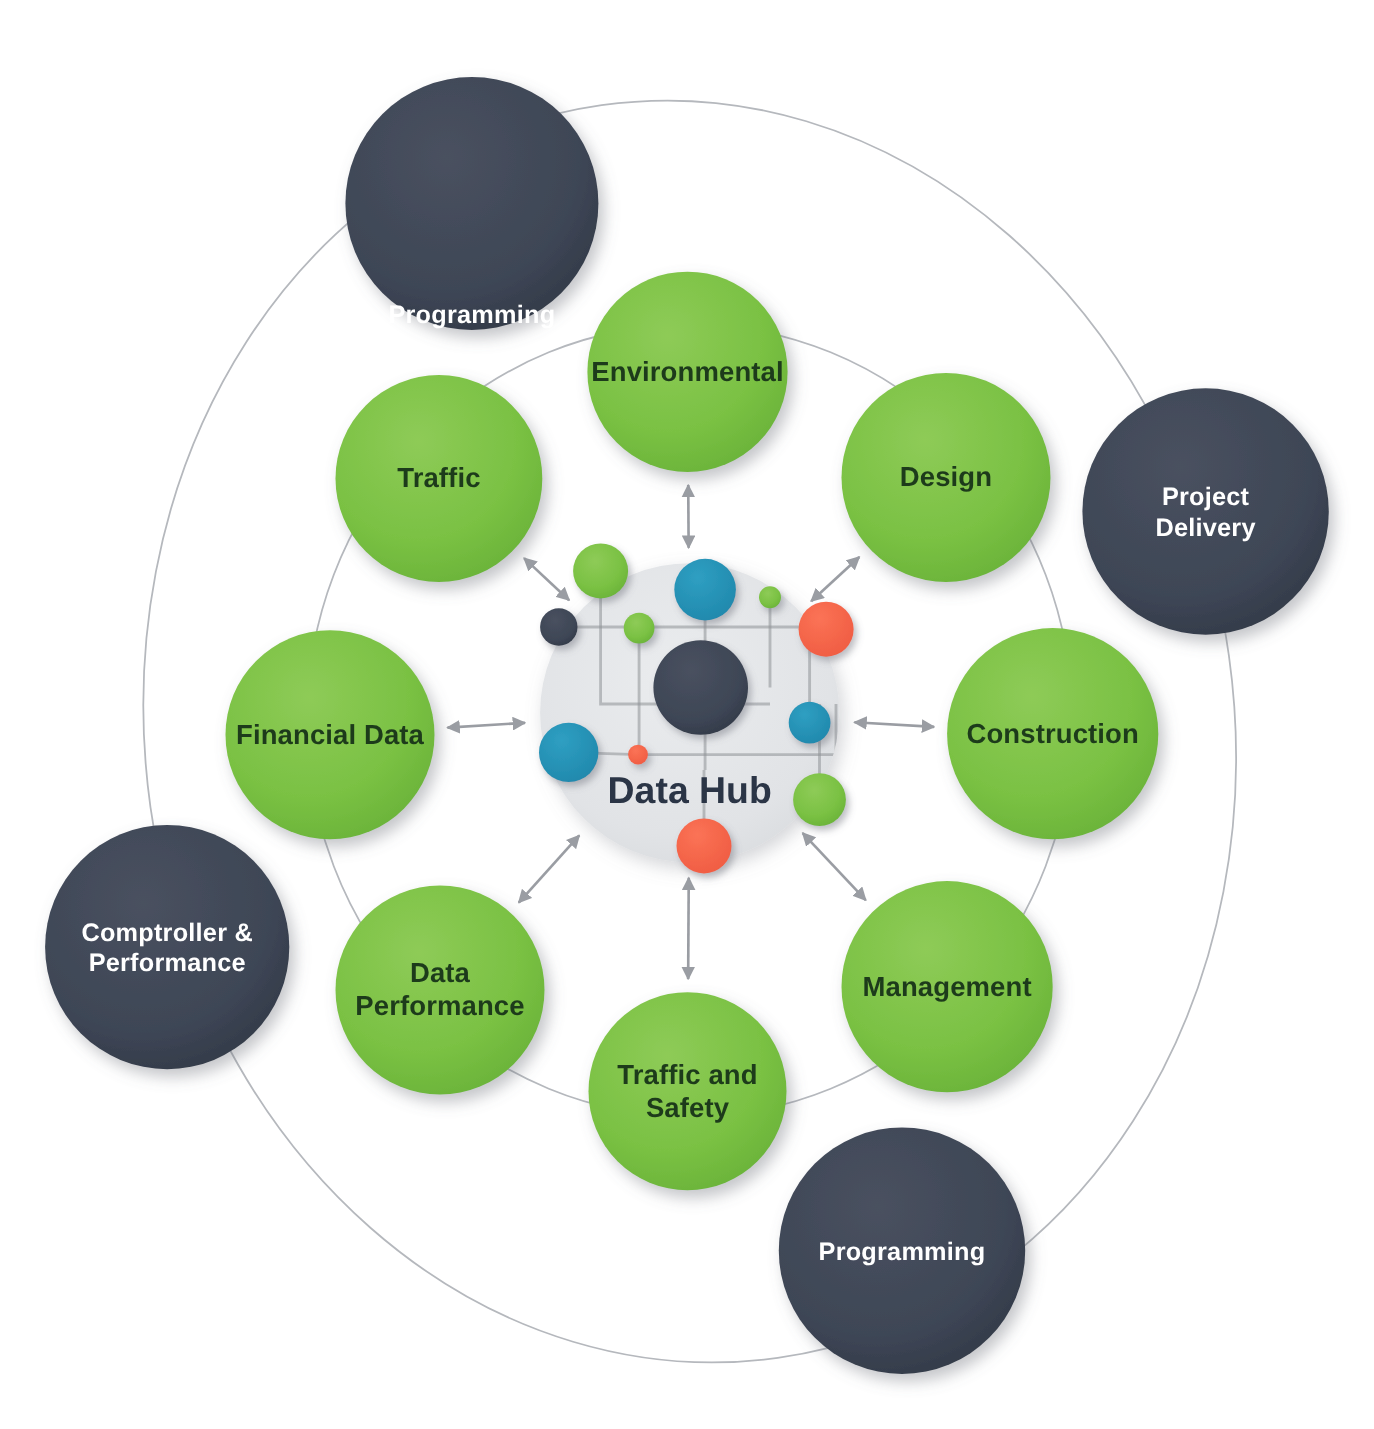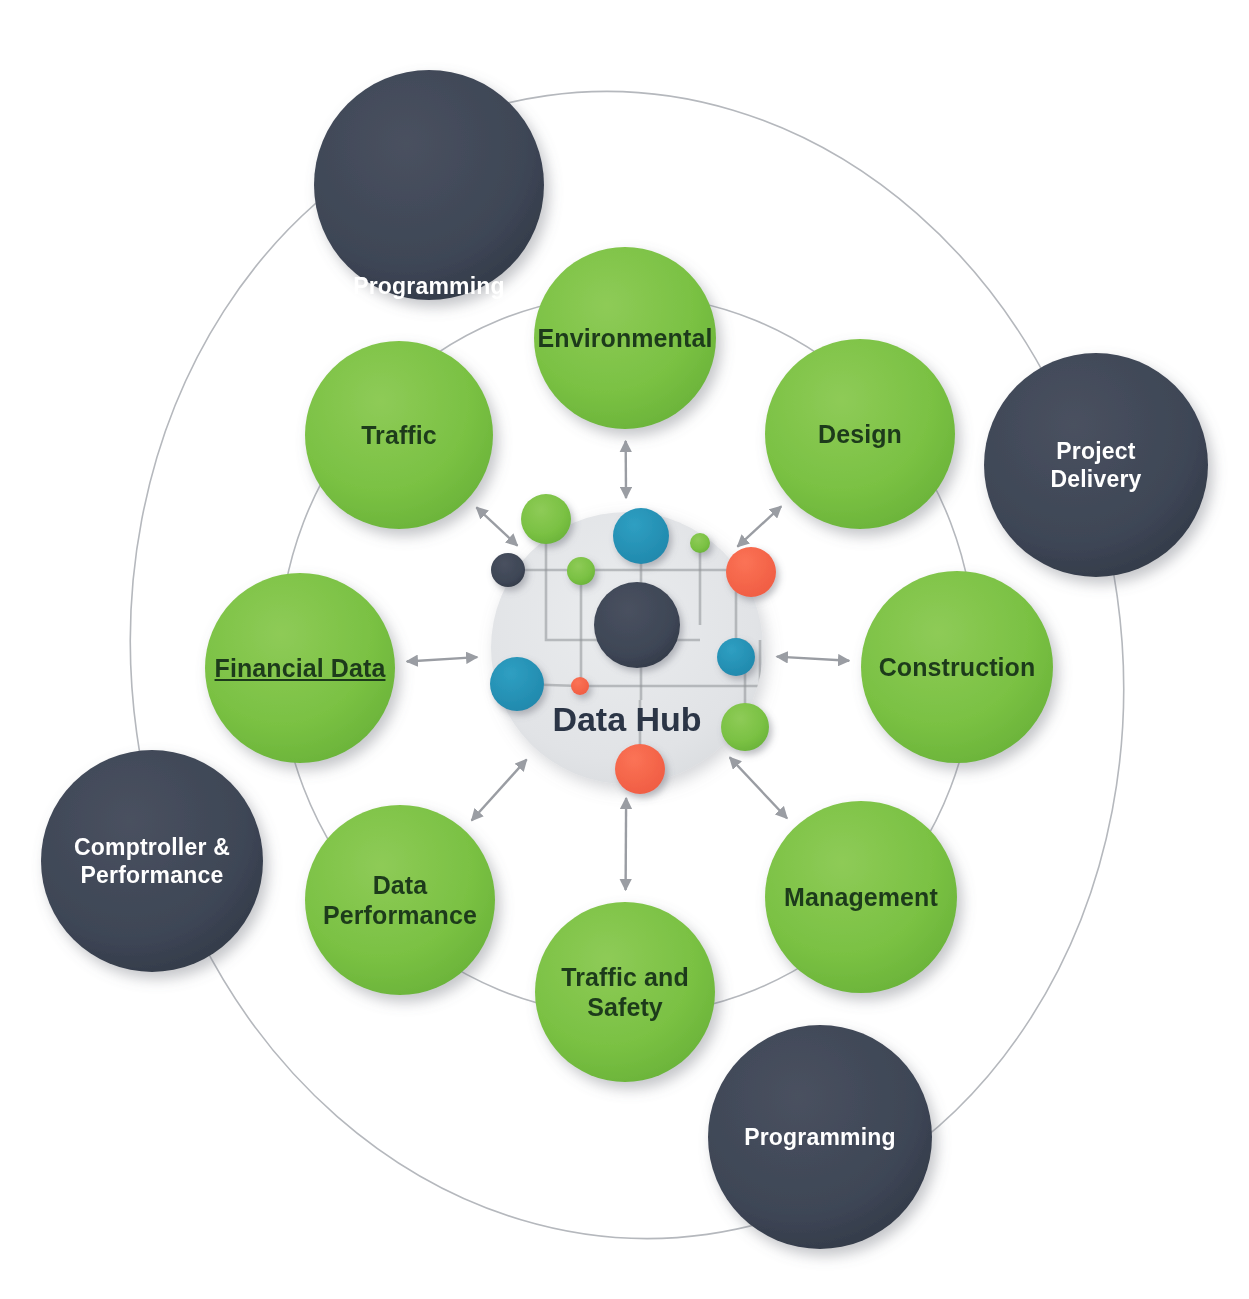--- a/index.html
+++ b/index.html
@@ -137,21 +137,21 @@
       </div>
       <div class="node-label green-label" style="left: 765px; top: 801px; width: 192px; height: 192px;">
         <span>Management</span>
       </div>
       <div class="node-label green-label" style="left: 535px; top: 902px; width: 180px; height: 180px;">
         <span>Traffic and Safety</span>
       </div>
       <div class="node-label green-label" style="left: 305px; top: 805px; width: 190px; height: 190px;">
         <span>Data Performance</span>
       </div>
-      <div class="node-label green-label" style="left: 205px; top: 573px; width: 190px; height: 190px; text-decoration: underline;">
+      <div class="node-label green-label" style="left: 205px; top: 573px; width: 190px; height: 190px;">
         <span>Financial Data</span>
       </div>
       <div class="node-label green-label" style="left: 305px; top: 341px; width: 188px; height: 188px;">
         <span>Traffic</span>
       </div>
       <div class="node-label dark-label" style="left: 328.375px; top: 70px; width: 201.25px; height: 230px; align-items: flex-end;">
         <span>Programming</span>
       </div>
       <div class="node-label dark-label" style="left: 998px; top: 353px; width: 196px; height: 224px;">
         <span>Project<br>Delivery</span>

